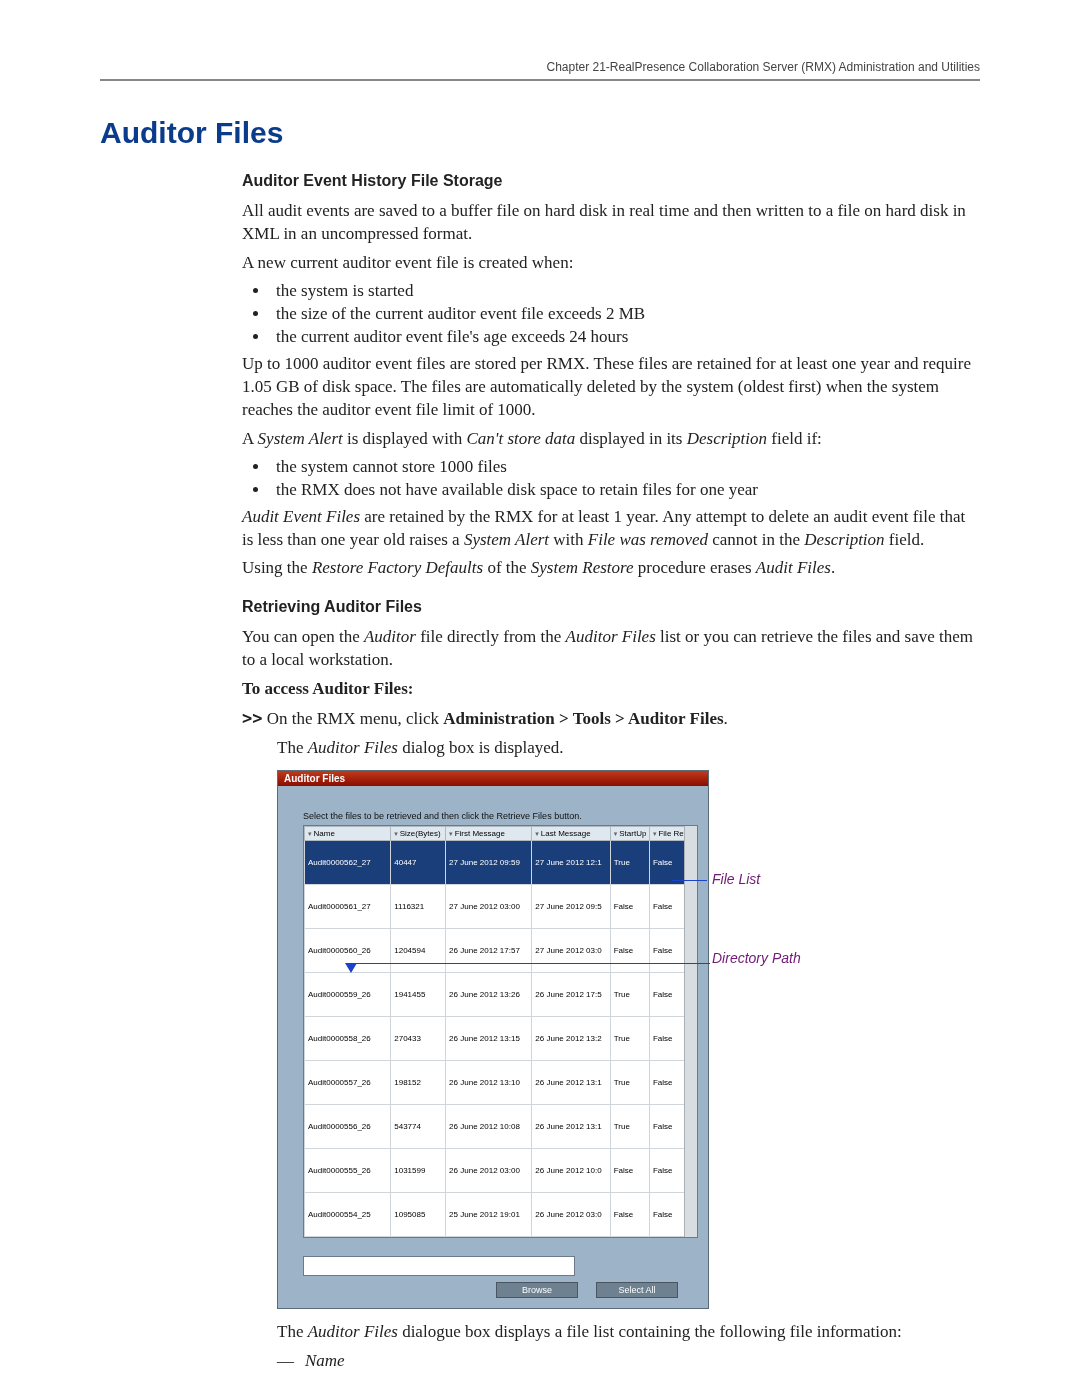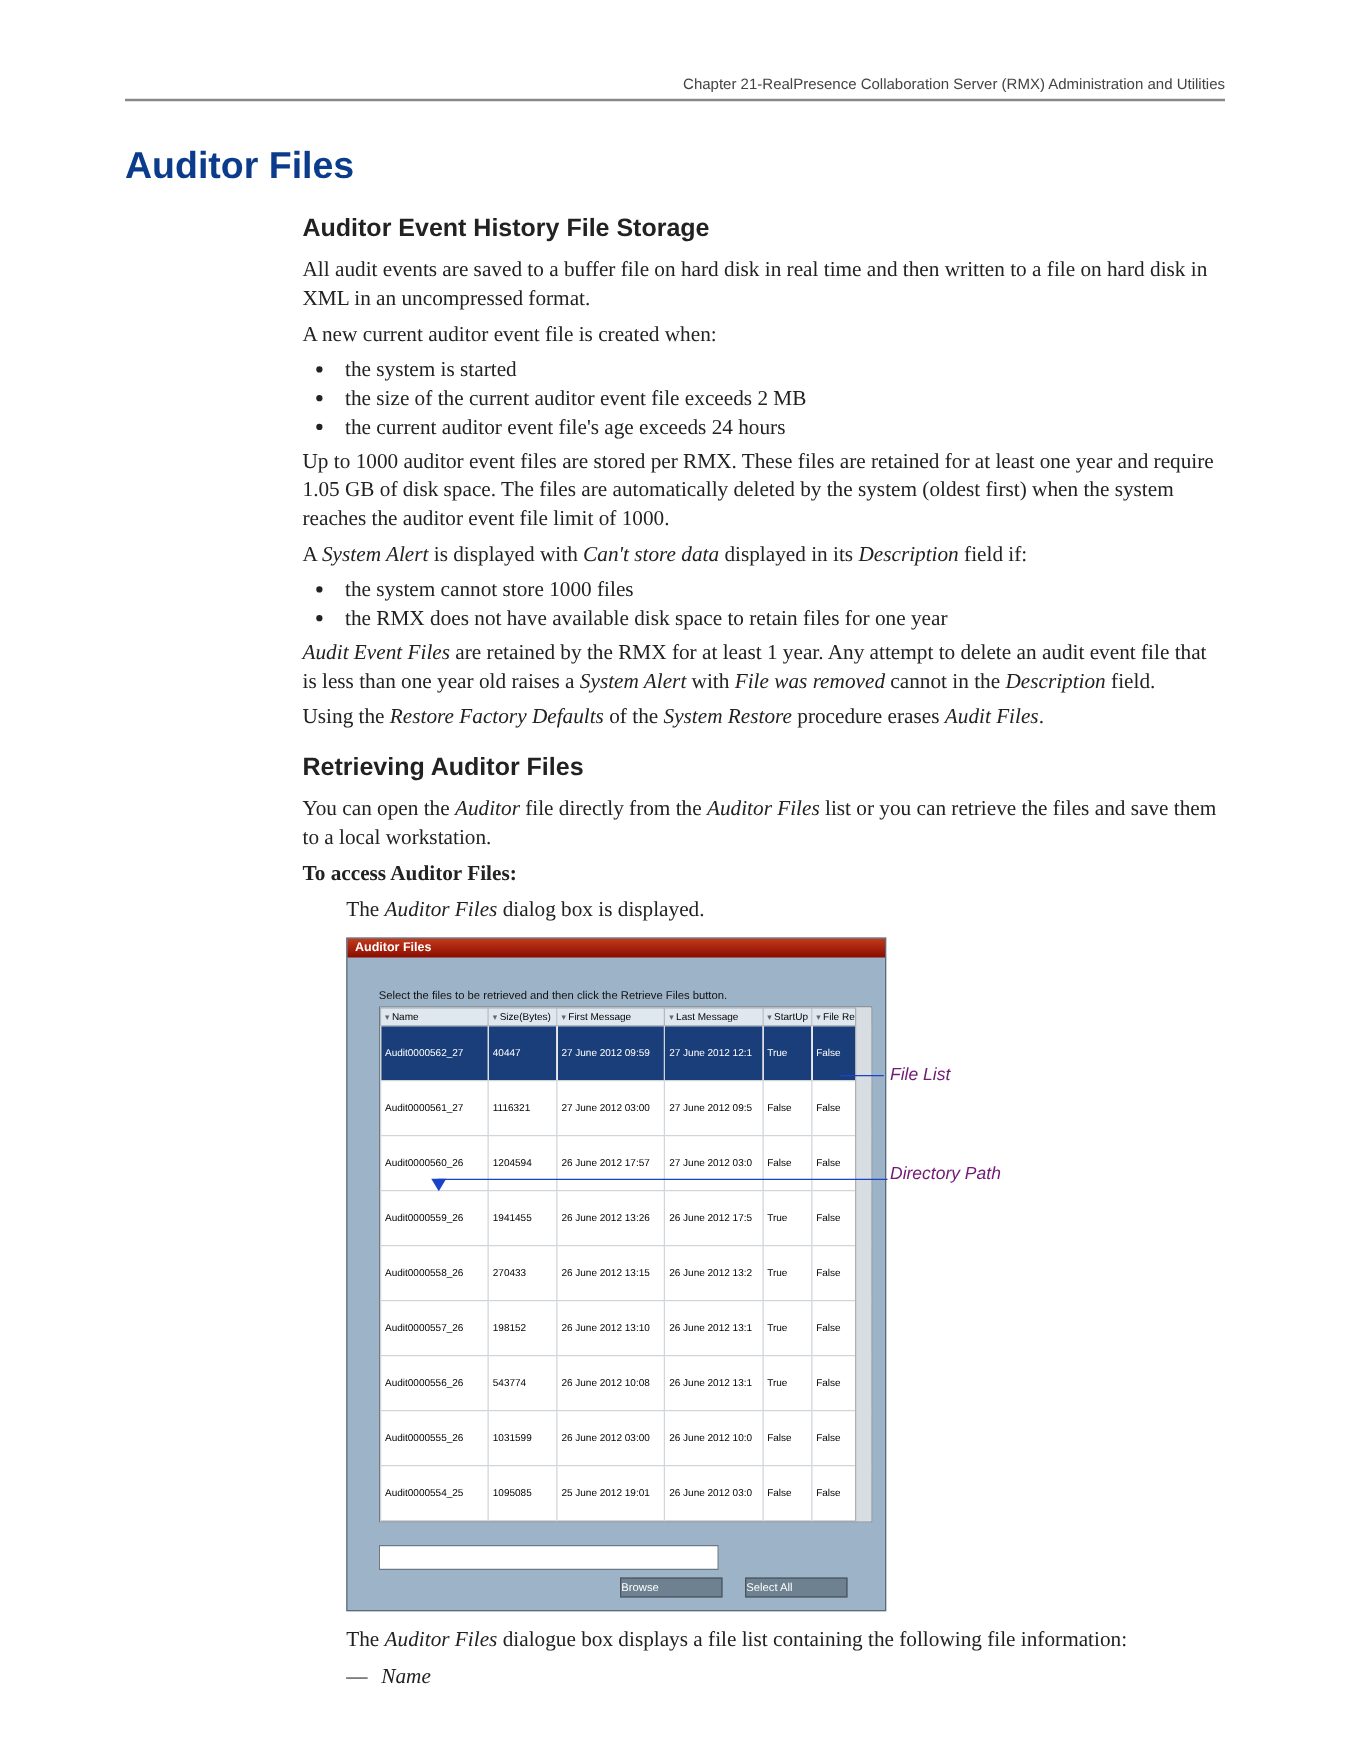--- a/index.html
+++ b/index.html
@@ -31,21 +31,21 @@
     font-family: Arial, Helvetica, sans-serif;
     font-size: 30px;
     font-weight: bold;
     margin-bottom: 22px;
   }
   .indent {
     margin-left: 142px;
   }
   .h2 {
     font-family: Arial, Helvetica, sans-serif;
-    font-size: 20px;
+    font-size: 16px;
     font-weight: bold;
     margin-bottom: 10px;
     margin-top: 18px;
   }
   .body-text {
     font-size: 17px;
     line-height: 1.35;
     margin: 6px 0;
   }
   ul.bullets {
@@ -135,21 +135,21 @@
   }
   .btn-row {
     display: flex;
     justify-content: flex-end;
     gap: 18px;
     margin-top: 6px;
     padding-right: 20px;
   }
   .dlg-btn {
     width: 80px;
-    text-align: left;
+    text-align: center;
     font-size: 9px;
     padding: 2px 0;
     background: #6e8190;
     color: #fff;
     border: 1px solid #4a5560;
   }
   .close-row {
     display: flex;
     justify-content: flex-end;
     padding: 60px 20px 8px 0;
@@ -228,20 +228,24 @@
     </div>
 
     <div class="h2">Retrieving Auditor Files</div>
 
     <div class="body-text mixed-line">
       <span>You can open the </span><span class="italic">Auditor</span><span> file directly from the </span><span class="italic">Auditor Files</span><span> list or you can retrieve the files and save them to a local workstation.</span>
     </div>
 
     <div class="body-text bold">To access Auditor Files:</div>
 
+    <div class="body-text mixed-line">
+      <span class="step-arrow bold">&gt;&gt;</span>
+      <span>On the RMX menu, click </span><span class="bold">Administration &gt; Tools &gt; Auditor Files</span><span>.</span>
+    </div>
     <div class="body-text mixed-line step-indent">
       <span>The </span><span class="italic">Auditor Files</span><span> dialog box is displayed.</span>
     </div>
 
     <div class="dialog-container step-indent">
 
       <div class="dialog">
         <div class="dialog-title">Auditor Files</div>
         <div class="dialog-body">
           <div class="dialog-instr">Select the files to be retrieved and then click the Retrieve Files button.</div>

